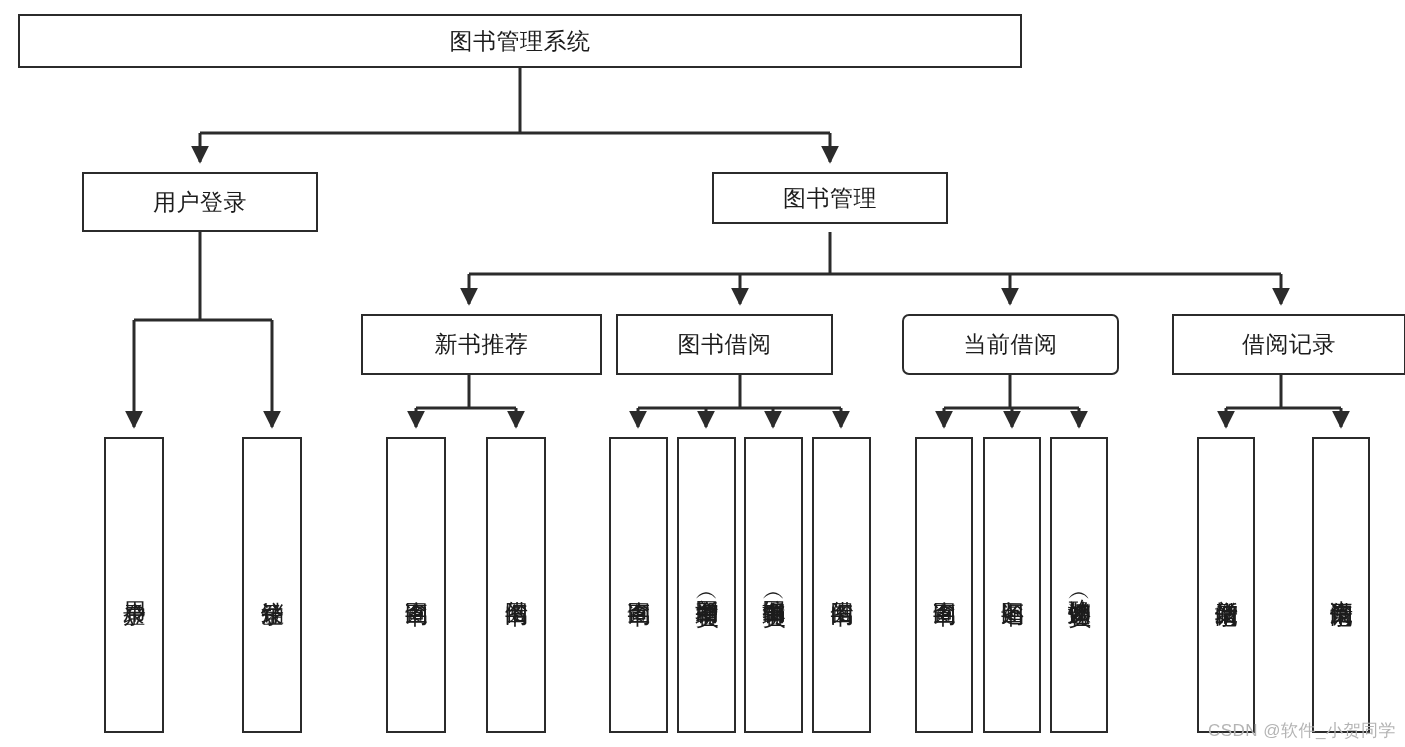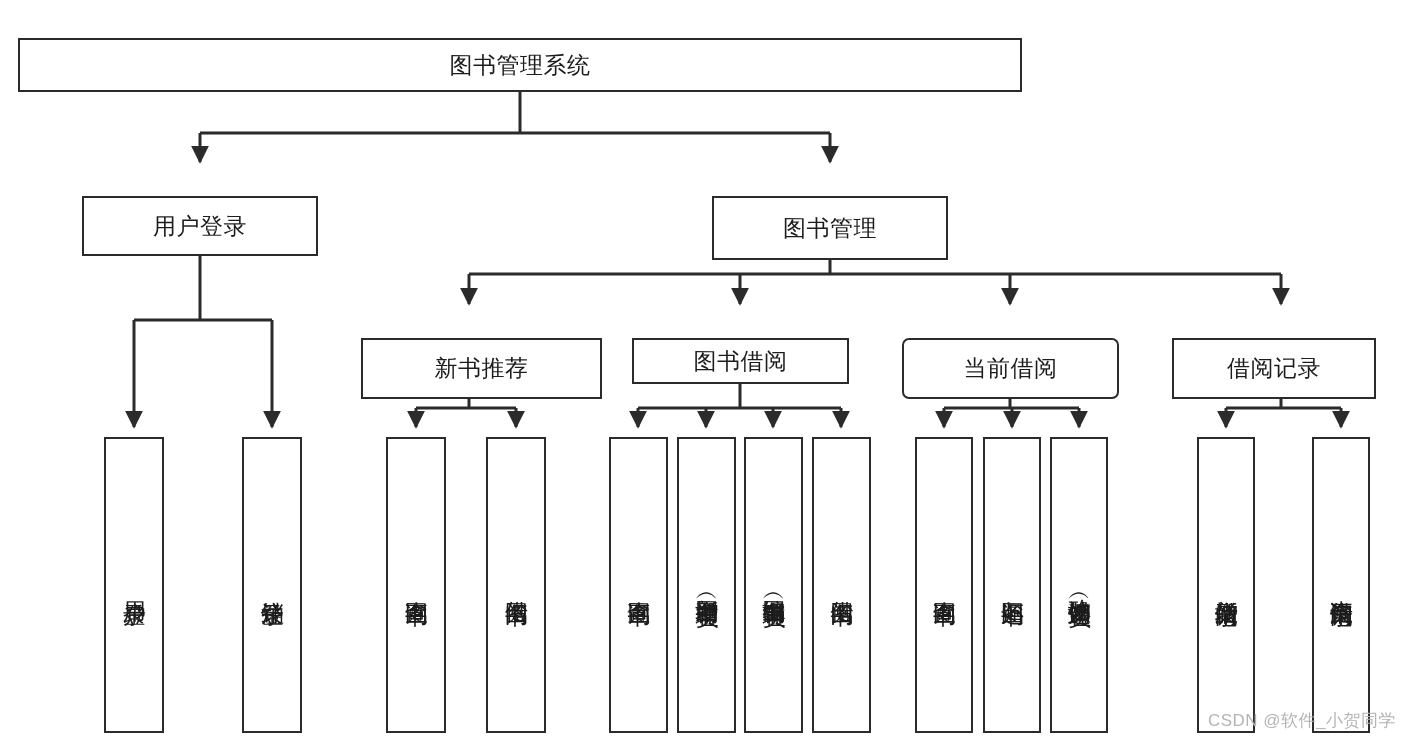--- a/index.html
+++ b/index.html
@@ -30,41 +30,40 @@
     background: #ffffff;
     border: 2px solid #2b2b2b;
     display: flex;
     align-items: center;
     justify-content: center;
     color: #1c1c1c;
   }
   .node.horiz {
     font-size: 23px;
     letter-spacing: 0.5px;
-    margin-top: 24px;
   }
   .node.vert {
     writing-mode: vertical-rl;
     text-orientation: upright;
     font-size: 23px;
     line-height: 1.12;
     letter-spacing: 1px;
     padding: 4px 0;
     text-align: center;
   }
   .node.vert .vtext {
     writing-mode: vertical-rl;
     text-orientation: upright;
     white-space: nowrap;
     display: block;
   }
   #watermark {
     position: absolute;
     right: 9px;
-    bottom: 15px;
+    bottom: 5px;
     font-size: 17px;
     color: #b4b4b4;
     letter-spacing: 0.5px;
     white-space: nowrap;
     user-select: none;
   }
 </style>
 </head>
 <body>
 
@@ -121,34 +120,34 @@
     </g>
   </svg>
 
   <div class="node horiz" id="n-root" style="left: 18px; top: 14px; width: 1004px; height: 54px;">
       <span>图书管理系统</span>
     </div>
 
   <div class="node horiz" id="n-l2_0" style="left: 82px; top: 172px; width: 236px; height: 60px;">
       <span>用户登录</span>
     </div>
-  <div class="node horiz" id="n-l2_1" style="left: 712px; top: 172px; width: 236px; height: 64px;">
+  <div class="node horiz" id="n-l2_1" style="left: 712px; top: 172px; width: 236px; height: 52px;">
       <span>图书管理</span>
     </div>
 
   <div class="node horiz" id="n-l3_0" style="left: 361px; top: 314px; width: 241px; height: 61px;">
       <span>新书推荐</span>
     </div>
-  <div class="node horiz" id="n-l3_1" style="left: 632px; top: 314px; width: 217px; height: 46px;">
+  <div class="node horiz" id="n-l3_1" style="left: 616px; top: 314px; width: 217px; height: 61px;">
       <span>图书借阅</span>
     </div>
   <div class="node horiz" id="n-l3_2" style="left: 902px; top: 314px; width: 217px; height: 61px; border-radius: 7px;">
       <span>当前借阅</span>
     </div>
-  <div class="node horiz" id="n-l3_3" style="left: 1172px; top: 314px; width: 204px; height: 61px;">
+  <div class="node horiz" id="n-l3_3" style="left: 1172px; top: 314px; width: 234px; height: 61px;">
       <span>借阅记录</span>
     </div>
 
   <div class="node vert" id="n-leaf_0" style="left: 104px; top: 437px; width: 60px; height: 296px;">
       <span class="vtext">用户登录</span>
     </div>
   <div class="node vert" id="n-leaf_1" style="left: 242px; top: 437px; width: 60px; height: 296px;">
       <span class="vtext">注销登录</span>
     </div>
 

